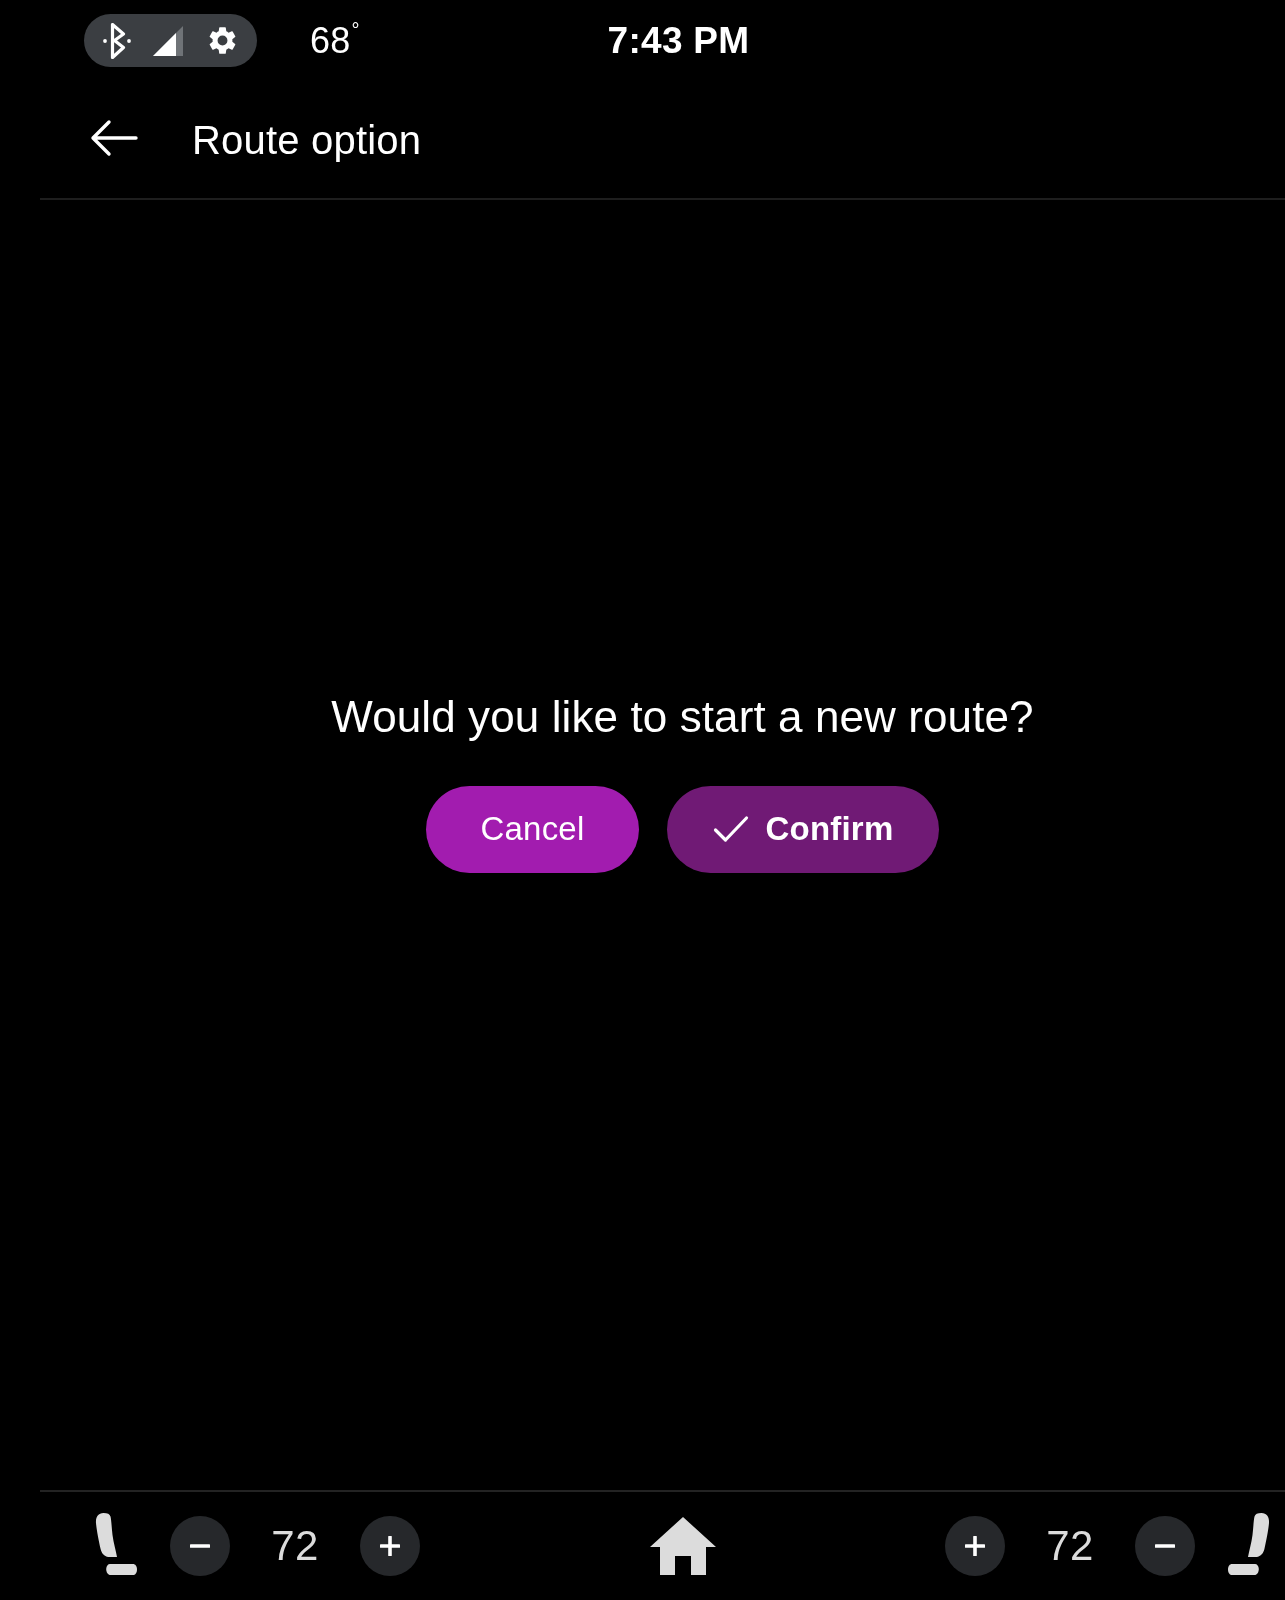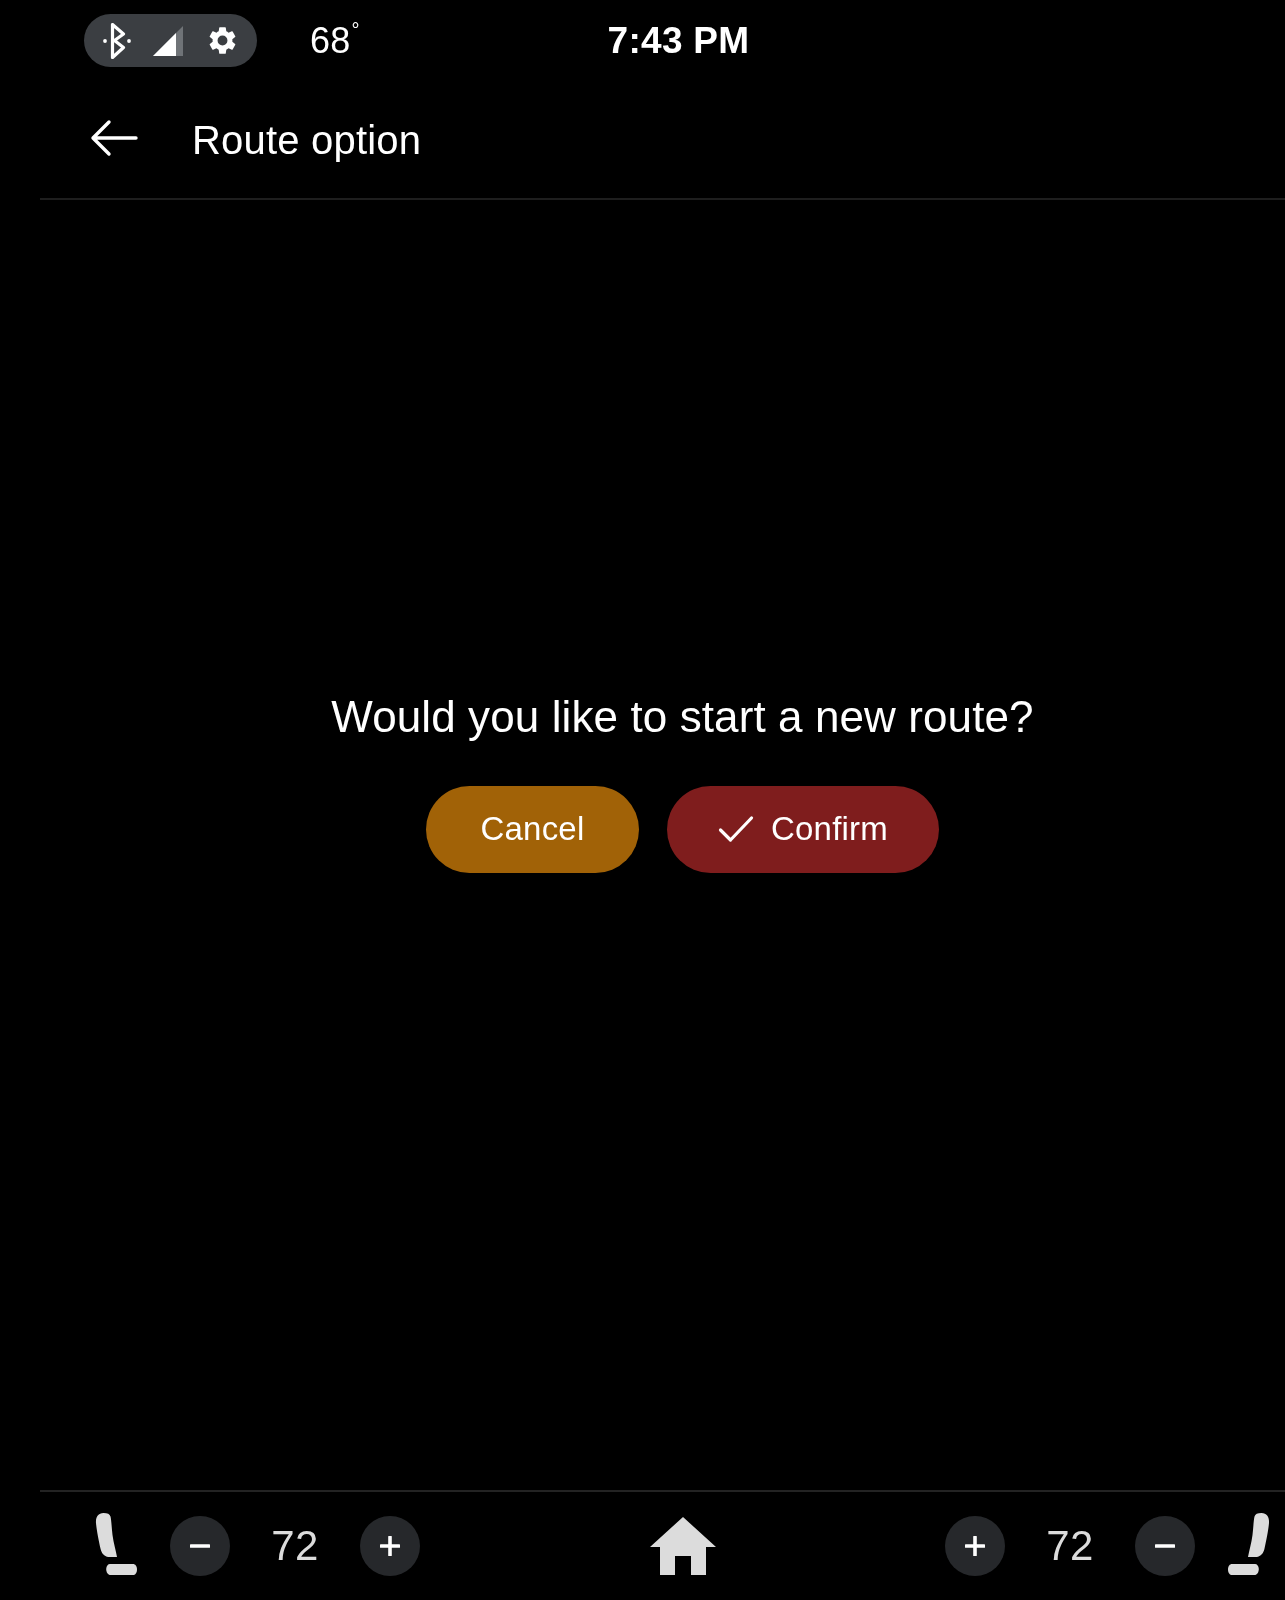--- a/index.html
+++ b/index.html
@@ -154,27 +154,28 @@
     font-family: "Liberation Sans", sans-serif;
     font-size: 33px;
     font-weight: 400;
     letter-spacing: 0.2px;
     color: #ffffff;
     cursor: pointer;
     padding: 0 44px;
     box-sizing: border-box;
   }
   .btn-cancel {
-    background: #a16207;
+    background: #a21caf;
     min-width: 213px;
   }
   .btn-confirm {
-    background: #7f1d1d;
+    background: #701a75;
     min-width: 272px;
     gap: 17px;
+    font-weight: bold;
   }
   .btn-confirm svg { display: block; flex: 0 0 auto; }
 
   
   .climate-bar {
     flex: 0 0 110px;
     height: 110px;
     border-top: 2px solid #232323;
     box-sizing: border-box;
     display: flex;

